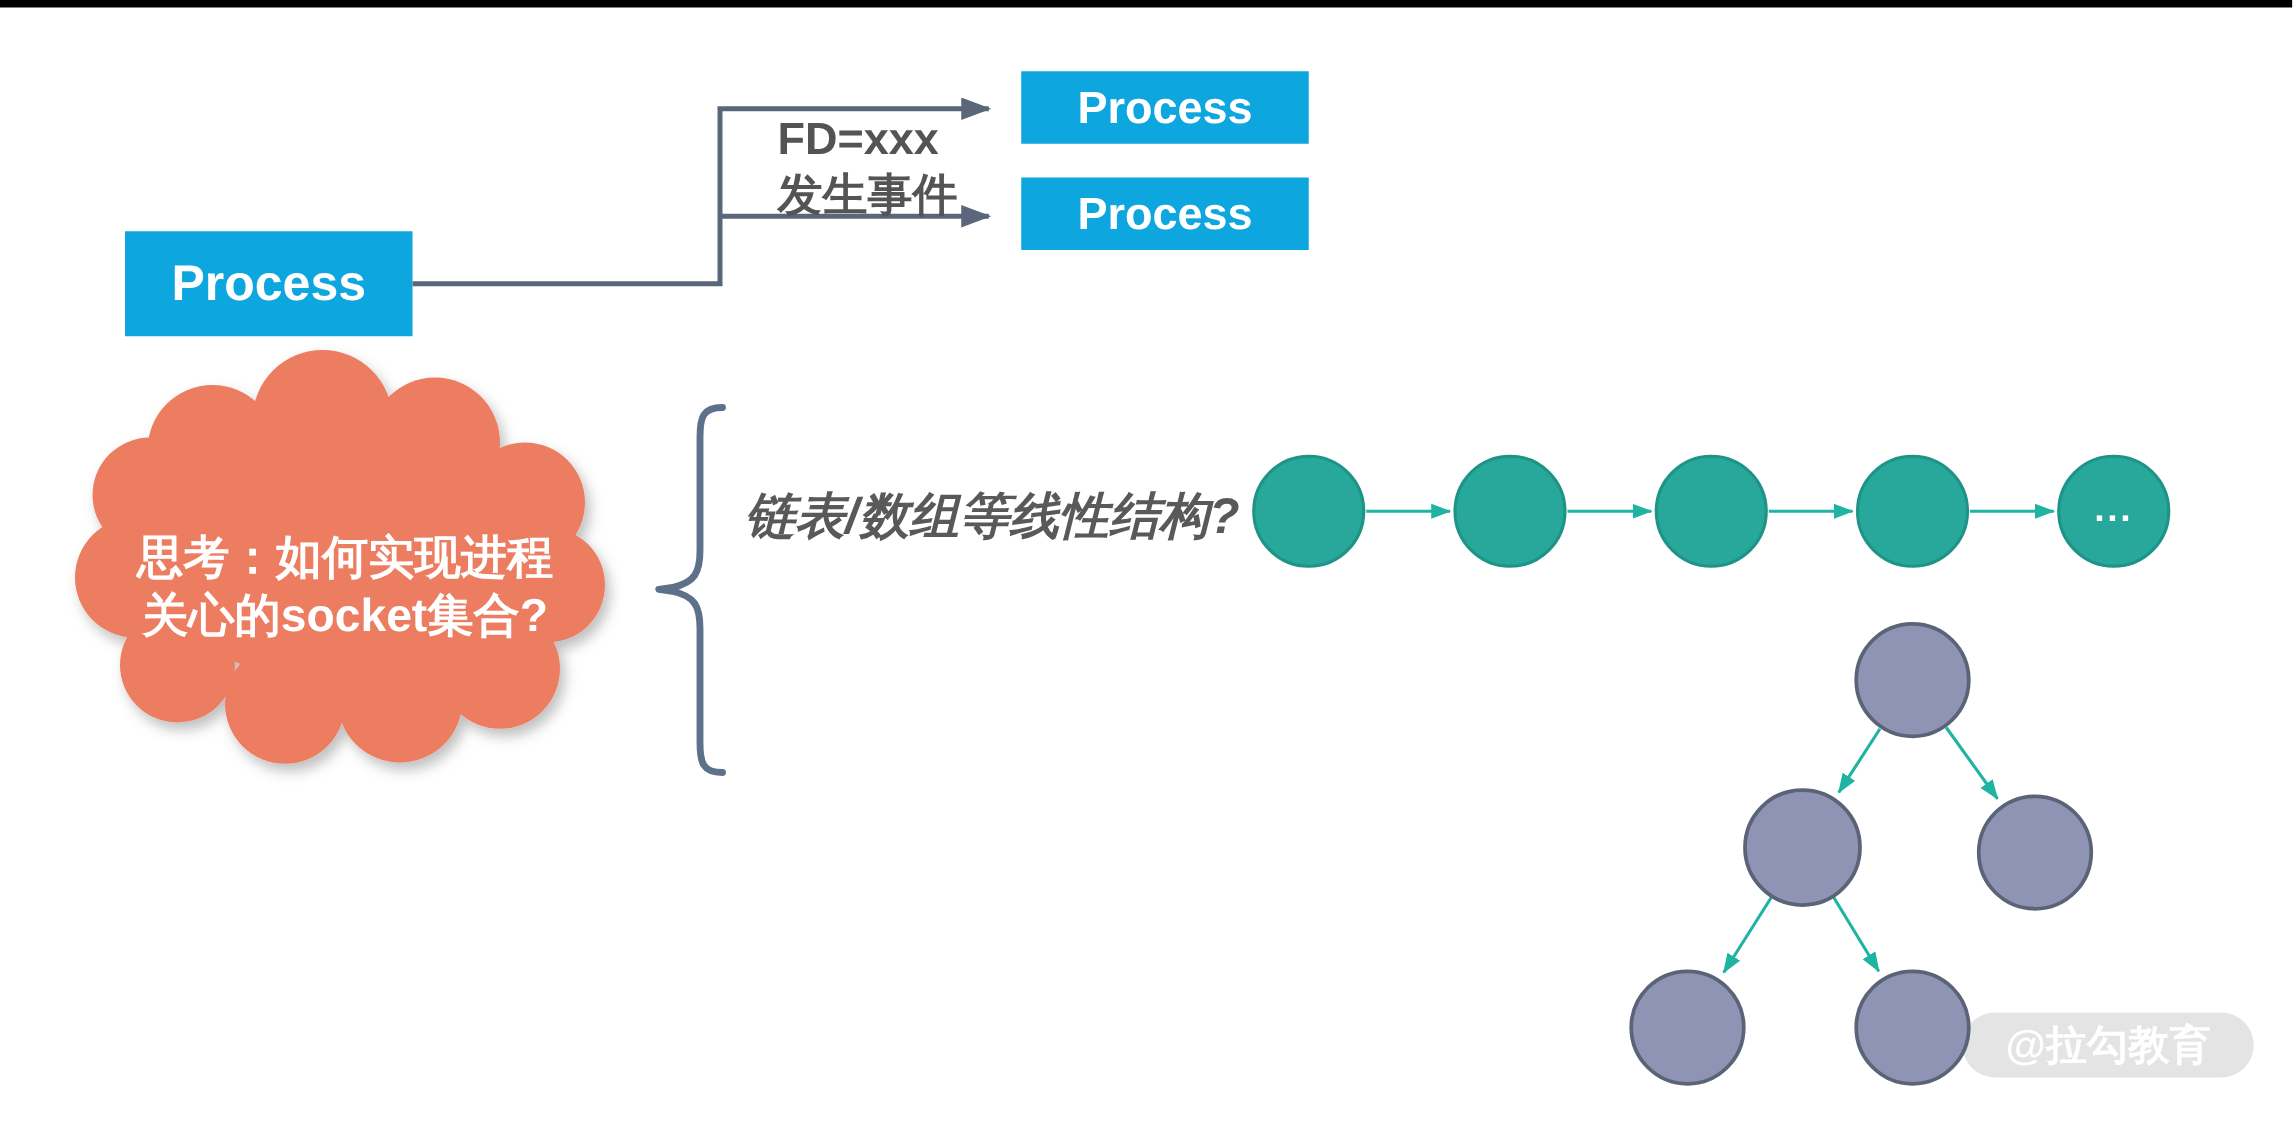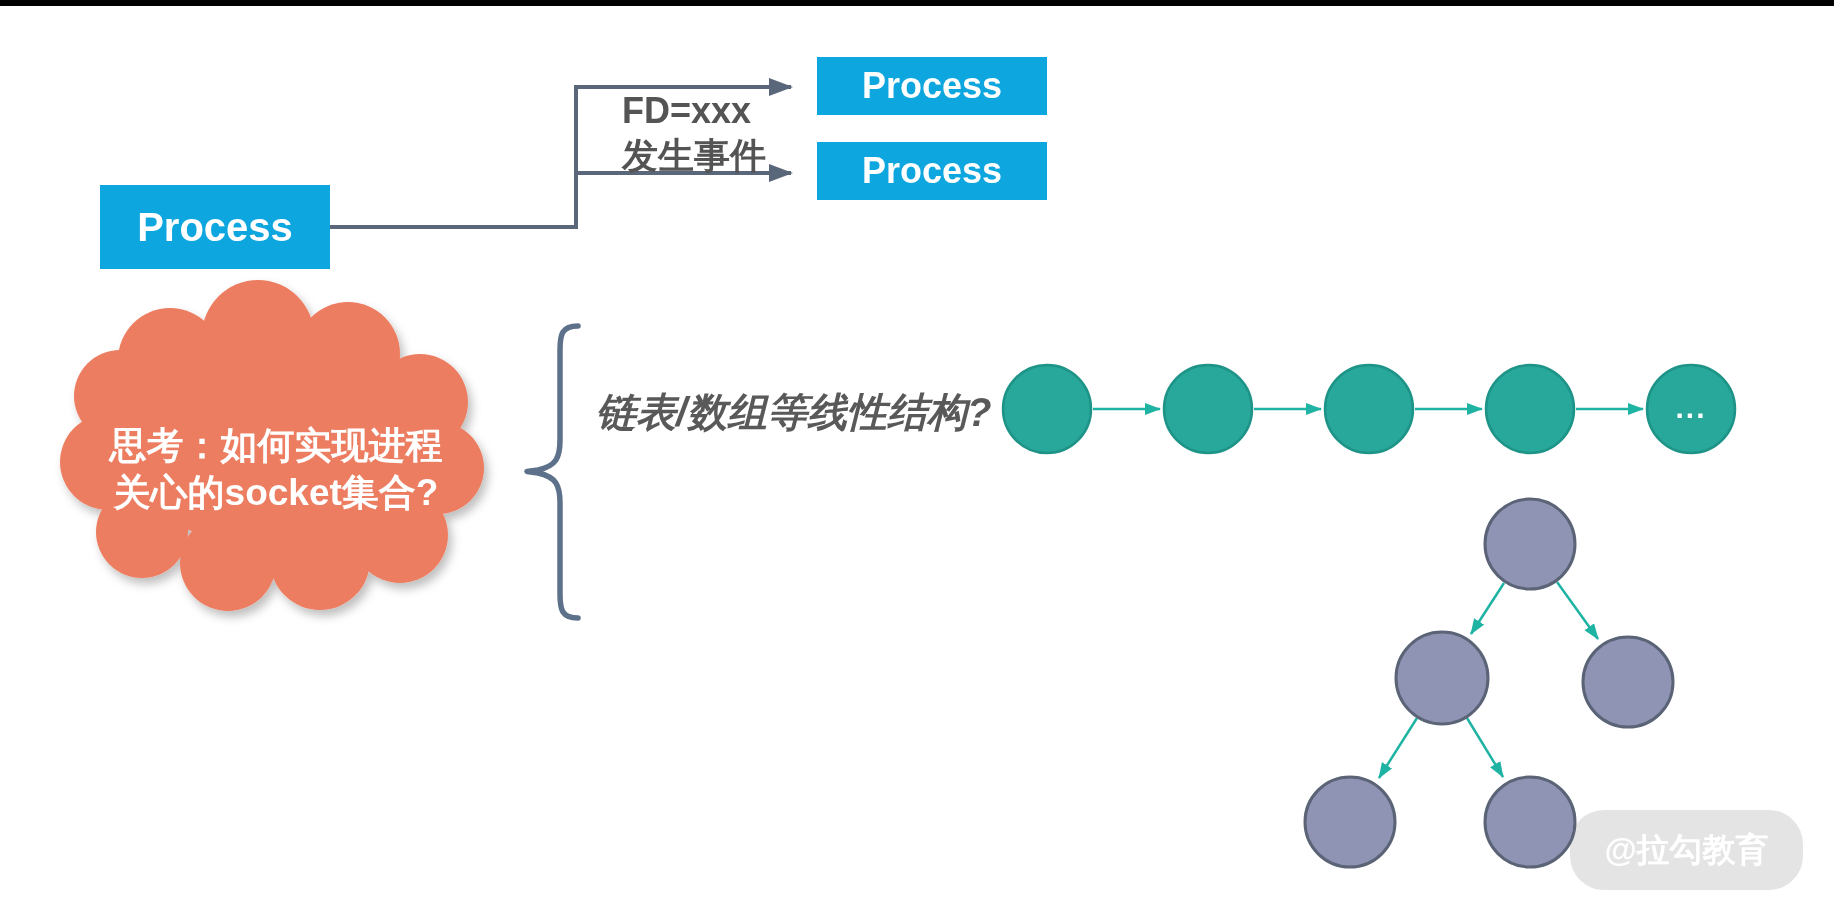--- a/index.html
+++ b/index.html
@@ -14,21 +14,21 @@
   .proc{left:817px;width:230px;height:58px;font-size:36px;}
   .kernel{left:100px;top:185px;width:230px;height:84px;font-size:40px;}
   .title{left:777px;top:10px;width:310px;text-align:center;font-size:34px;}
   .fdlabel{left:622px;top:88px;font-size:36px;line-height:45px;}
   .fdlabel span{display:block;}
   .cloudtext{left:95px;top:422px;width:362px;text-align:center;color:#ffffff;
              font-weight:700;font-size:37px;line-height:47px;z-index:2;position:absolute;}
   .row-label{position:absolute;color:#595959;font-weight:700;z-index:2;font-style:italic;}
   .row1{left:596px;top:385px;font-size:40px;}
   .row2{left:592px;top:531px;font-size:38px;}
-  .watermark{position:absolute;left:1570px;top:810px;width:233px;height:80px;
+  .watermark{position:absolute;left:1570px;top:810px;width:233px;height:52px;
              background:#E4E4E4;border-radius:34px;display:flex;align-items:center;
              justify-content:center;color:#ffffff;font-weight:700;font-size:33px;z-index:0;}
 </style>
 </head>
 <body>
 
 <div class="canvas">
 
   <div class="topbar"></div>
 

